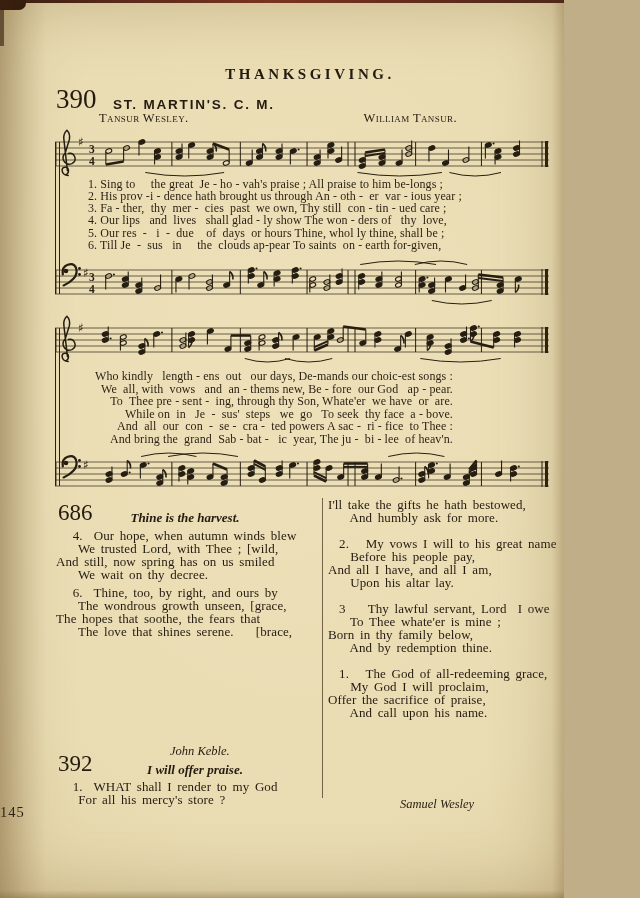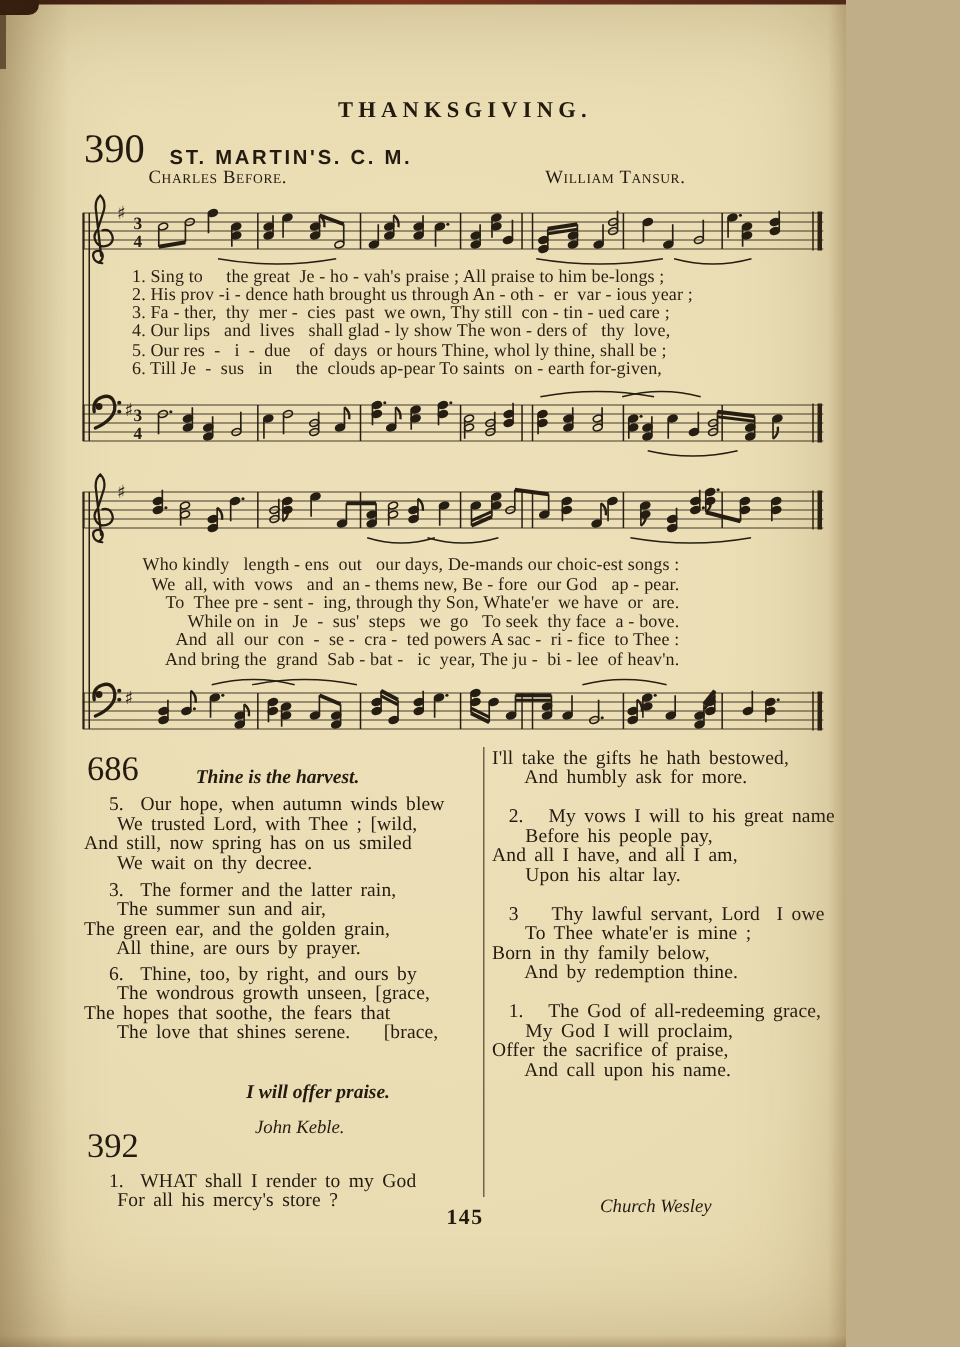--- a/index.html
+++ b/index.html
@@ -34,49 +34,49 @@
 
   .interlinear{position:absolute;white-space:pre;font-weight:400;font-size:12px;
     line-height:12.15px;letter-spacing:.1px;color:#281f12;}
   .v1{left:88px;top:178px;} .v2{left:95px;top:370px;line-height:12.5px;text-align:right;}
 
   .col-divider{position:absolute;left:322px;top:498px;width:1.3px;height:300px;background:rgba(62,47,26,.7);}
 
   .hno{position:absolute;font-size:23px;line-height:23px;}
   .h391-no{left:58px;top:501px;} .h392-no{left:58px;top:752px;}
   .htitle{position:absolute;font-style:italic;font-weight:700;font-size:13px;text-align:center;}
-  .h391-title{left:120px;top:510px;width:130px;} .h392-title{left:130px;top:720px;width:130px;text-align:right;}
+  .h391-title{left:120px;top:510px;width:130px;} .h392-title{left:130px;top:762px;width:130px;}
 
   .stanzas{position:absolute;font-size:13px;line-height:13px;word-spacing:2.2px;letter-spacing:.1px;}
   .stanzas .stanza{white-space:pre;}
   .col-left{left:56px;top:529px;width:268px;} .col-left .stanza{margin-bottom:4.5px;}
   .col-right{left:328px;top:498px;width:276px;} .col-right .stanza{margin-bottom:13px;}
   .col-392{left:56px;top:780px;width:268px;}
   .author{position:absolute;font-style:italic;font-size:12.5px;}
   .author-keble{left:170px;top:744px;width:135px;}
   .author-wesley{left:400px;top:797px;width:145px;}
-  .page-no{position:absolute;left:0;top:804px;width:620px;text-align:center;
-    font-size:14.5px;letter-spacing:1px;font-weight:bold;}
+  .page-no{position:absolute;left:0;top:804px;width:620px;text-align:left;
+    font-size:14.5px;letter-spacing:1px;}
 </style>
 </head>
 <body>
 
 <div class="page">
   <div class="edge-left"></div>
   <div class="edge-right"></div>
   <div class="edge-bottom"></div>
   <div class="edge-top"></div>
   <div class="corner-tl"></div>
   <div class="spine"></div>
 
   <div class="running-head">THANKSGIVING.</div>
 
   <div class="h390-no">390</div>
   <div class="h390-title">ST. MARTIN'S. C. M.</div>
-  <div class="byline l">Charles Before.</div>
+  <div class="byline l">Tansur Wesley.</div>
   <div class="byline r">William Tansur.</div>
 
   <svg class="staff s0" viewBox="0 0 494 56">
       <line x1="0" y1="16" x2="494" y2="16" stroke="#261e12" stroke-width="0.8" opacity="0.85"></line>
       <line x1="0" y1="22" x2="494" y2="22" stroke="#261e12" stroke-width="0.8" opacity="0.85"></line>
       <line x1="0" y1="28" x2="494" y2="28" stroke="#261e12" stroke-width="0.8" opacity="0.85"></line>
       <line x1="0" y1="34" x2="494" y2="34" stroke="#261e12" stroke-width="0.8" opacity="0.85"></line>
       <line x1="0" y1="40" x2="494" y2="40" stroke="#261e12" stroke-width="0.8" opacity="0.85"></line>
       <line x1="0.7" y1="16" x2="0.7" y2="40" stroke="#261e12" stroke-width="1.4"></line>
       <path d="M13.2 49.5 q-5.2 -.3 -6 -4.3 q-.6 -3.3 2.5 -3.9 q3.1 -.5 3.7 2.5 q.5 2.9 -1.9 4.7 M12.4 44.5 L8.9 13.5 q-.7 -6 3 -9.2 q3.7 3.6 2.4 9.6 L10.2 27 q-3.7 3.9 -1.2 8.2 q2.8 4.5 7.9 2.4 q4.5 -2.3 2.8 -6.9 q-1.7 -4.3 -6.4 -3.2" fill="none" stroke="#261e12" stroke-width="1.5" stroke-linecap="round"></path>
@@ -495,28 +495,24 @@
   <div class="sysline sys1a"></div>
   <div class="sysline sys1b"></div>
   <div class="sysline sys2a"></div>
   <div class="sysline sys2b"></div>
 
   <div class="col-divider"></div>
 
   <div class="hno h391-no">686</div>
   <div class="htitle h391-title">Thine is the harvest.</div>
   <div class="stanzas col-left">
-      <div class="stanza">   5.  Our hope, when autumn winds blew
+      <div class="stanza">   4.  Our hope, when autumn winds blew
     We trusted Lord, with Thee ; [wild,
 And still, now spring has on us smiled
     We wait on thy decree.</div>
-      <div class="stanza">   3.  The former and the latter rain,
-    The summer sun and air,
-The green ear, and the golden grain,
-    All thine, are ours by prayer.</div>
       <div class="stanza">   6.  Thine, too, by right, and ours by
     The wondrous growth unseen, [grace,
 The hopes that soothe, the fears that
     The love that shines serene.    [brace,</div>
     </div>
   <div class="author author-keble">John Keble.</div>
 
   <div class="hno h392-no">392</div>
   <div class="htitle h392-title">I will offer praise.</div>
   <div class="stanzas col-392">
@@ -533,18 +529,18 @@
     Upon his altar lay.</div>
       <div class="stanza">  3    Thy lawful servant, Lord  I owe
     To Thee whate'er is mine ;
 Born in thy family below,
     And by redemption thine.</div>
       <div class="stanza">  1.   The God of all-redeeming grace,
     My God I will proclaim,
 Offer the sacrifice of praise,
     And call upon his name.</div>
     </div>
-  <div class="author author-wesley">Church Wesley</div>
+  <div class="author author-wesley">Samuel Wesley</div>
 
   <div class="page-no">145</div>
 
   <div class="vignette"></div>
 </div>
 
 </body></html>

